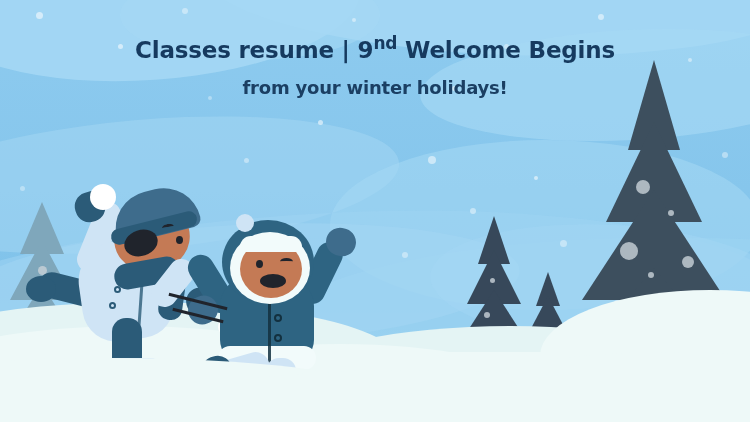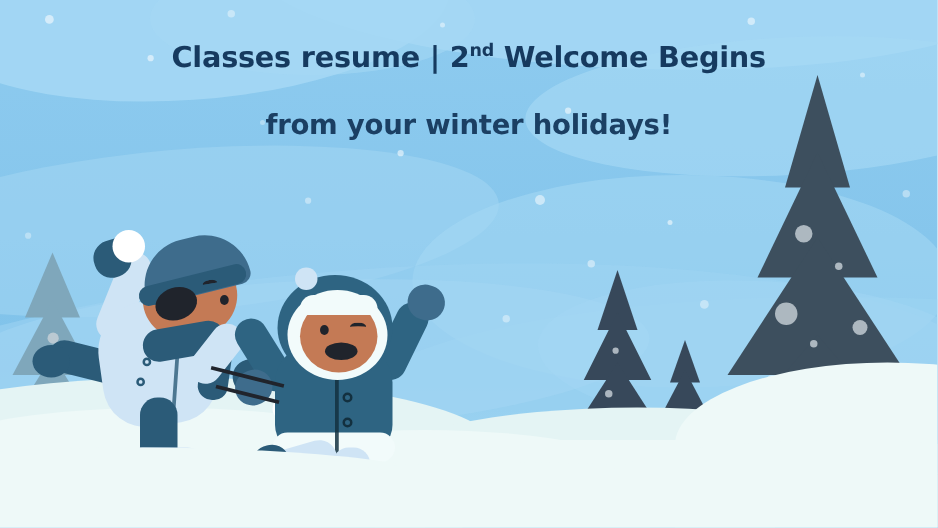--- a/index.html
+++ b/index.html
@@ -94,35 +94,35 @@
   }
   .eyebrow{
     margin:0;
     padding-top:33px;
     font-size:23px;
     font-weight:bold;
     letter-spacing:-.2px;
     color:#163a5f;
     font-family:"DejaVu Sans", sans-serif;
   }
-  .eyebrow sup{font-size:14px; vertical-align:super;}
+  .eyebrow sup{font-size:17px; vertical-align:super;}
   .headline{
     margin:0;
     padding-top:5px;
     font-size:62px;
     line-height:1.05;
     font-weight:bold;
     letter-spacing:1px;
     color:#1b3a58;
     font-family:"DejaVu Sans", sans-serif;
   }
   .subline{
-    margin:14px;
+    margin:0;
     padding-top:14px;
-    font-size:22px;
+    font-size:18px;
     font-weight:bold;
     letter-spacing:-.2px;
     color:#1b3f63;
     font-family:"DejaVu Sans", sans-serif;
   }
 
   
   .kid{position:absolute; z-index:20;}
   .sh{position:absolute;}            
   .r50{border-radius:50%;}
@@ -335,18 +335,18 @@
 
   <div class="snowlayer" style="height:72px; z-index:25;">
     <div class="mound" style="left:-150px; bottom:0; width:520px; height:64px;"></div>
     <div class="mound" style="left:200px;  bottom:0; width:420px; height:52px;"></div>
     <div class="mound" style="left:480px;  bottom:0; width:380px; height:70px;"></div>
     <div class="ground" style="height:44px;"></div>
   </div>
 
   <div class="textblock">
     <p class="eyebrow">
-      <span>Classes resume | 2</span><sup>nd</sup><span> Welcome Begins</span>
+      <span>Classes resume | 9</span><sup>nd</sup><span> Welcome Begins</span>
     </p>
     <p class="subline">from your winter holidays!</p>
   </div>
 
 </div>
 
 </body></html>

